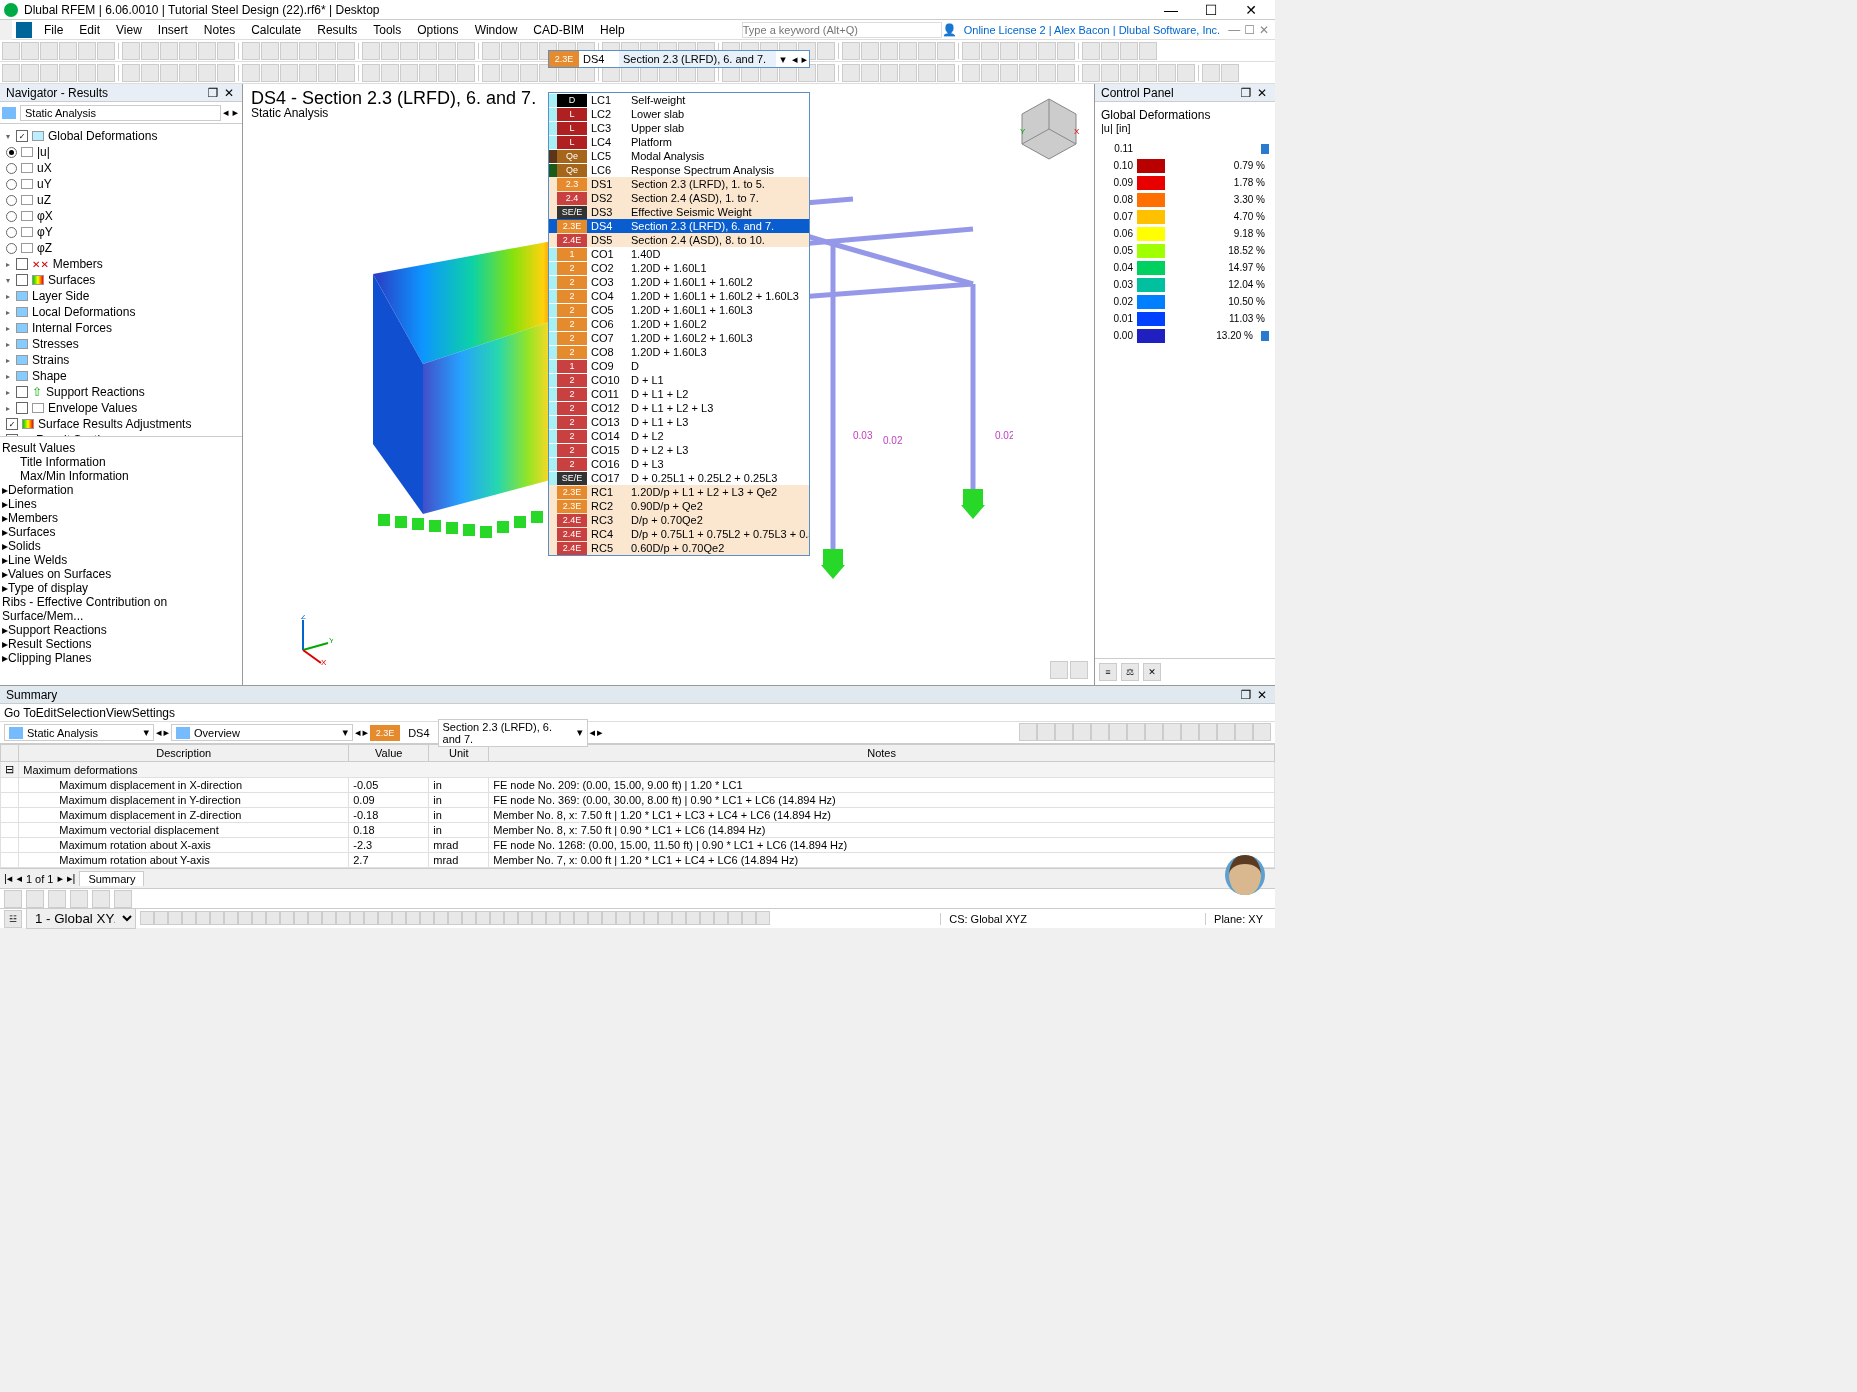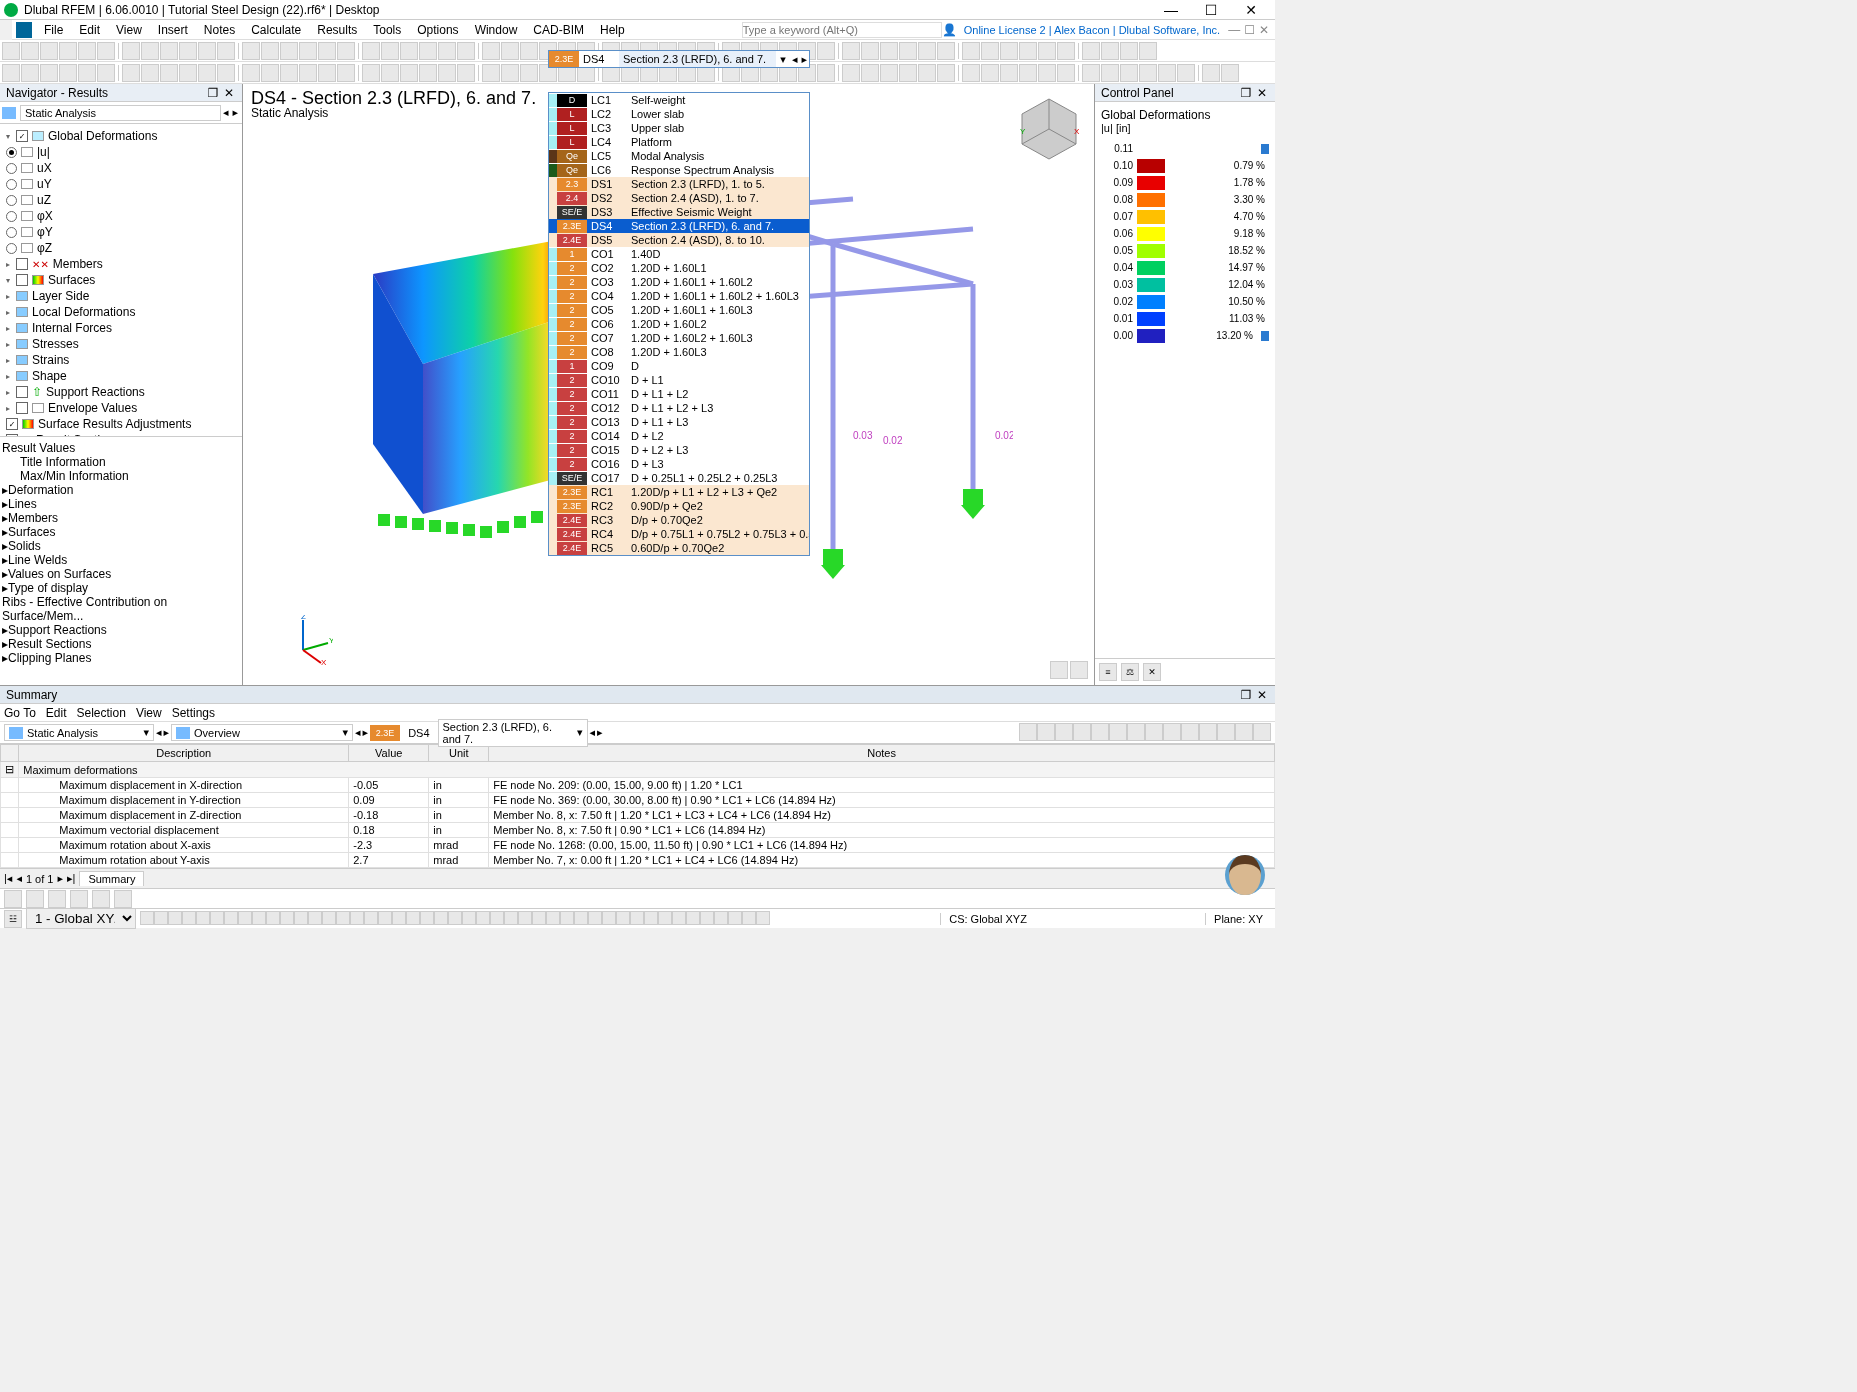--- a/index.html
+++ b/index.html
@@ -77,21 +77,21 @@
 .legend .unit { margin-bottom:6px; }
 .legendrow { display:flex; align-items:center; height:17px; }
 .legendrow .val { width:32px; text-align:right; font-size:10px; }
 .legendrow .sw { width:28px; height:14px; margin:0 4px; }
 .legendrow .pct { font-size:10px; margin-left:auto; margin-right:4px; }
 .ctrlbottom { margin-top:auto; border-top:1px solid #ccc; padding:4px; display:flex; gap:4px; }
 
 
 .summarypane { background:#e8eef5; border-top:1px solid #999; }
 .summarypane .panelhdr { background:#e0e8f0; }
-.summenu { height:18px; display:flex; align-items:center; padding:0 4px; gap:10px; font-size:12px; background:#fff; border-bottom:1px solid #ddd; }
+.summenu { height:18px; display:flex; align-items:center; padding:0 4px; gap:0; font-size:12px; background:#fff; border-bottom:1px solid #ddd; }
 .sumtoolbar { height:22px; display:flex; align-items:center; background:#fff; border-bottom:1px solid #ccc; padding:0 4px; gap:2px; }
 .sumtoolbar .combo { border:1px solid #ccc; padding:1px 4px; background:#fff; display:flex; align-items:center; gap:4px; }
 .sumtoolbar .combo .sqicon {width:14px;height:12px;background:#7bf;}
 .sumtable { background:#fff; font-size:11px; }
 .sumtable table { width:100%; border-collapse:collapse; }
 .sumtable th { background:#f0f0f0; border:1px solid #ccc; padding:2px 4px; font-weight:normal; }
 .sumtable td { border:1px solid #e0e0e0; padding:1px 4px; }
 .sumtable .sectionrow td { background:#f4f4f4; font-weight:normal; }
 .sumtable .valcol { text-align:left; }
 .sumfooter { height:20px; background:#f0f0f0; display:flex; align-items:center; padding:0 4px; gap:4px; border-top:1px solid #ccc; }

